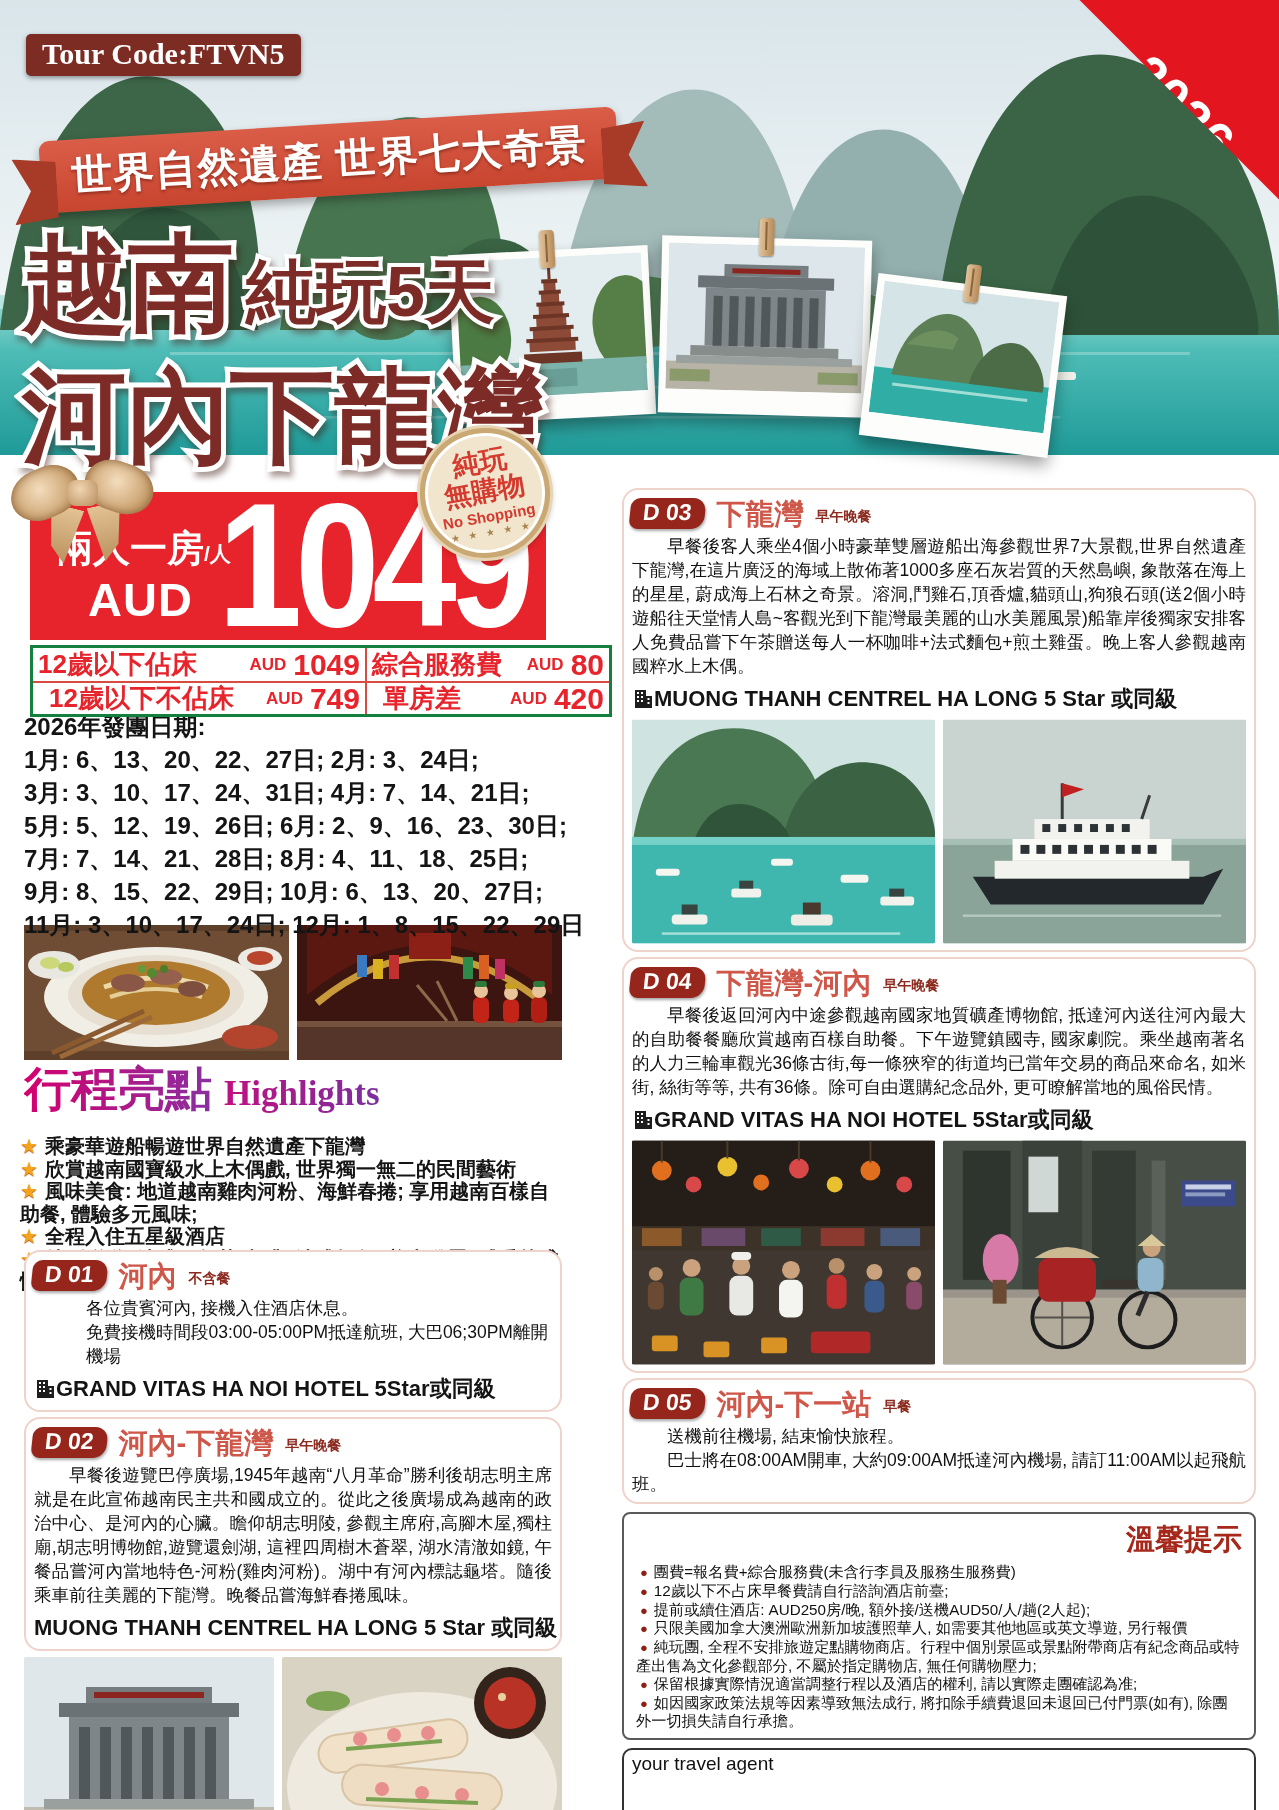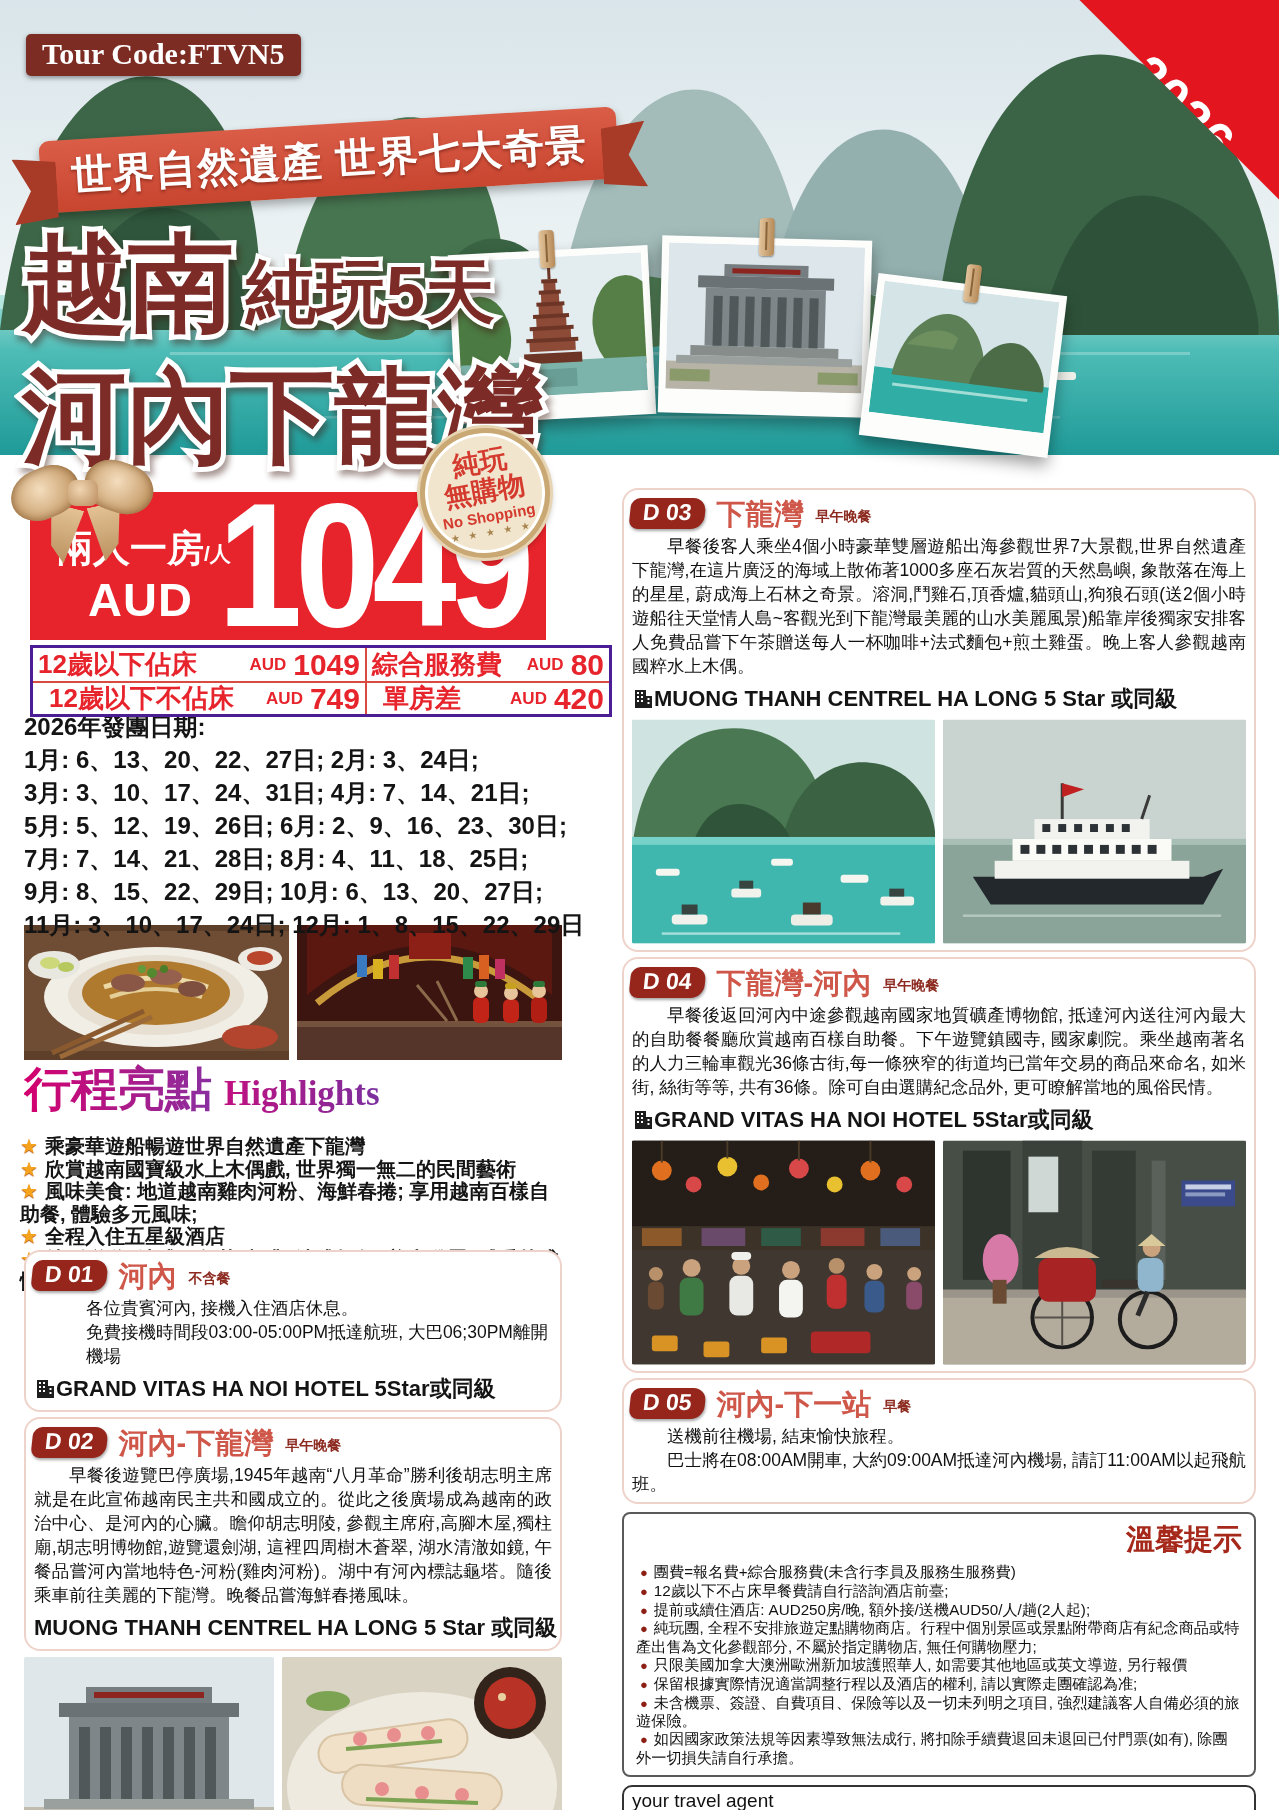--- a/index.html
+++ b/index.html
@@ -55,21 +55,21 @@
   .amount{position:absolute;left:188px;top:-30px;color:#fff;font-weight:bold;font-size:176px;
     line-height:1.18;letter-spacing:-8px;transform:scaleX(.86);transform-origin:left;}
   .stamp{position:absolute;left:420px;top:428px;width:130px;height:130px;border-radius:50%;z-index:8;
     background:#f1e5cd;border:5px solid #c9a874;box-shadow:0 0 0 3px #e6d4b2,0 3px 7px rgba(0,0,0,.35),inset 0 0 0 3px #fff;
     transform:rotate(-10deg);display:flex;flex-direction:column;align-items:center;justify-content:center;}
   .stamp .s-big{font-size:27px;font-weight:bold;color:#d43a2e;line-height:29px;}
   .stamp .s-en{font-size:15px;font-weight:bold;color:#d43a2e;margin-top:2px;}
   .stamp .s-st{font-size:10px;color:#a8854f;letter-spacing:3px;margin-top:2px;}
 
   
-  .fee-table{position:absolute;left:30px;top:645px;width:582px;border:3px solid #4c1d95;background:#fff;z-index:3;
+  .fee-table{position:absolute;left:30px;top:645px;width:582px;border:3px solid #15803d;background:#fff;z-index:3;
     display:grid;grid-template-columns:212px 120px 158px 86px;}
   .ft{height:33px;display:flex;align-items:center;font-weight:bold;color:#e7232b;font-size:26px;
     padding:0 5px;white-space:nowrap;}
   .ft.r2{border-top:2px solid #d84b40;padding-left:16px;}
   .ft.div{border-left:2px solid #d84b40;}
   .ft.val{justify-content:flex-end;font-size:30px;}
   .ft .cur{font-size:17px;margin-right:7px;font-weight:bold;}
 
   
   .dates{position:absolute;left:24px;top:710px;width:575px;color:#141414;font-weight:bold;
@@ -720,27 +720,26 @@
     <div class="tips">
       <div class="tips-title">溫馨提示</div>
       <div>
 
           <div class="tip"><span class="dot">●</span><span>團費=報名費+綜合服務費(未含行李員及服務生服務費)</span></div>
 
           <div class="tip"><span class="dot">●</span><span>12歲以下不占床早餐費請自行諮詢酒店前臺;</span></div>
 
           <div class="tip"><span class="dot">●</span><span>提前或續住酒店: AUD250房/晚, 額外接/送機AUD50/人/趟(2人起);</span></div>
 
+          <div class="tip"><span class="dot">●</span><span>只限美國加拿大澳洲歐洲新加坡護照華人, 如需要其他地區或英文導遊, 另行報價</span></div>
+
           <div class="tip"><span class="dot">●</span><span>純玩團, 全程不安排旅遊定點購物商店。行程中個別景區或景點附帶商店有紀念商品或特產出售為文化參觀部分, 不屬於指定購物店, 無任何購物壓力;</span></div>
 
-          <div class="tip"><span class="dot">●</span><span>只限美國加拿大澳洲歐洲新加坡護照華人, 如需要其他地區或英文導遊, 另行報價</span></div>
-
           <div class="tip"><span class="dot">●</span><span>保留根據實際情況適當調整行程以及酒店的權利, 請以實際走團確認為准;</span></div>
 
-          <div class="tip"><span class="dot">●</span><span>未含機票、簽證、自費項目、保險等以及一切未列明之項目, 強烈建議客人自備必須的旅遊保險。</span></div>
 
           <div class="tip"><span class="dot">●</span><span>如因國家政策法規等因素導致無法成行, 將扣除手續費退回未退回已付門票(如有), 除團外一切損失請自行承擔。</span></div>
         </div>
     </div>
 
     <div class="agent">
       <span>your travel agent</span>
     </div>
   </div>
 

